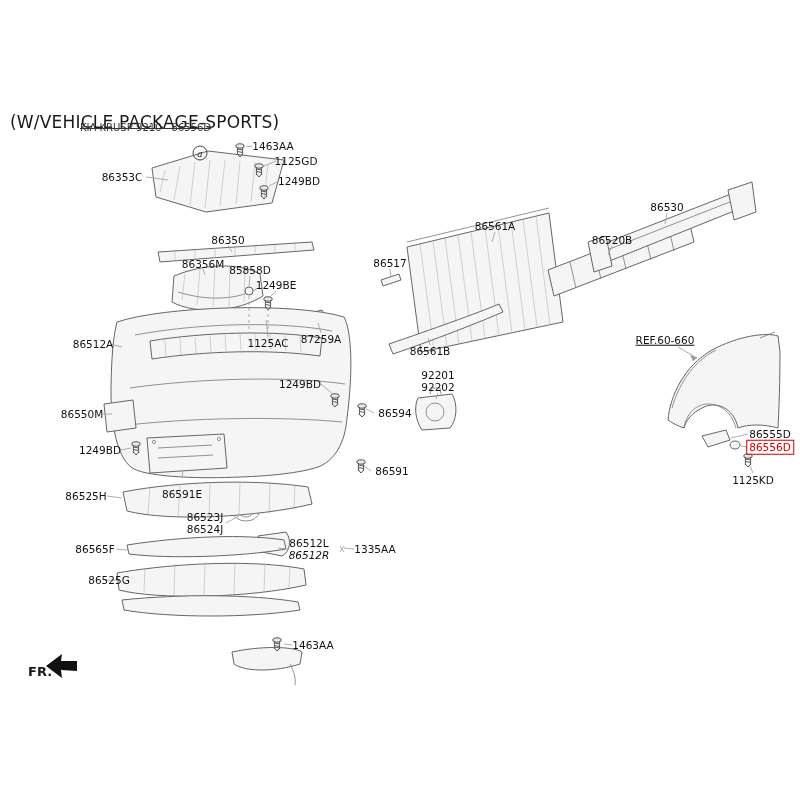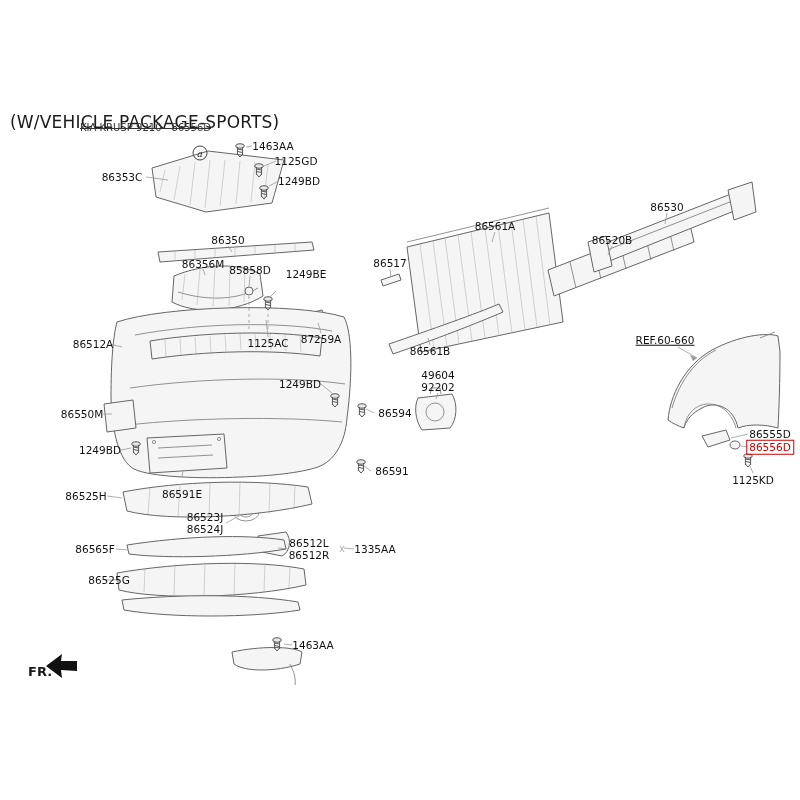--- a/index.html
+++ b/index.html
@@ -154,43 +154,43 @@
   <div class="hdr2">KIA KRUSP-9210 - 86556D</div>
 
   <div id="labels-layer">
       <div class="part-label" style="left: 122px; top: 177px;">86353C</div>
       <div class="part-label" style="left: 273px; top: 146px;">1463AA</div>
       <div class="part-label" style="left: 296px; top: 161px; text-align: right;">1125GD</div>
       <div class="part-label" style="left: 299px; top: 181px;">1249BD</div>
       <div class="part-label" style="left: 228px; top: 240px;">86350</div>
       <div class="part-label" style="left: 203px; top: 264px;">86356M</div>
       <div class="part-label" style="left: 250px; top: 270px;">85858D</div>
-      <div class="part-label" style="left: 276px; top: 274px; margin-left: 30px;">1249BE</div>
+      <div class="part-label" style="left: 276px; top: 285px;">1249BE</div>
       <div class="part-label" style="left: 268px; top: 343px;">1125AC</div>
       <div class="part-label" style="left: 321px; top: 339px;">87259A</div>
       <div class="part-label" style="left: 93px; top: 344px; text-align: center;">86512A</div>
       <div class="part-label" style="left: 300px; top: 384px;">1249BD</div>
       <div class="part-label" style="left: 395px; top: 413px;">86594</div>
       <div class="part-label" style="left: 82px; top: 414px;">86550M</div>
       <div class="part-label" style="left: 100px; top: 450px;">1249BD</div>
       <div class="part-label" style="left: 392px; top: 471px;">86591</div>
       <div class="part-label" style="left: 182px; top: 494px;">86591E</div>
       <div class="part-label" style="left: 86px; top: 496px;">86525H</div>
       <div class="part-label" style="left: 205px; top: 517px;">86523J</div>
       <div class="part-label" style="left: 205px; top: 529px;">86524J</div>
       <div class="part-label" style="left: 309px; top: 543px;">86512L</div>
-      <div class="part-label" style="left: 309px; top: 555px;">86512R</div>
+      <div class="part-label" style="left: 309px; top: 555px; font-style: italic;">86512R</div>
       <div class="part-label" style="left: 375px; top: 549px;">1335AA</div>
       <div class="part-label" style="left: 95px; top: 549px;">86565F</div>
       <div class="part-label" style="left: 84px; top: 580px; margin-left: 25px;">86525G</div>
       <div class="part-label" style="left: 313px; top: 645px;">1463AA</div>
       <div class="part-label" style="left: 390px; top: 263px;">86517</div>
       <div class="part-label" style="left: 495px; top: 226px;">86561A</div>
       <div class="part-label" style="left: 430px; top: 351px;">86561B</div>
-      <div class="part-label" style="left: 438px; top: 375px;">49604</div>
+      <div class="part-label" style="left: 438px; top: 375px;">92201</div>
       <div class="part-label" style="left: 438px; top: 387px;">92202</div>
       <div class="part-label" style="left: 612px; top: 240px;">86520B</div>
       <div class="part-label" style="left: 667px; top: 207px;">86530</div>
       <div class="part-label u" style="left: 665px; top: 340px;">REF.60-660</div>
       <div class="part-label" style="left: 770px; top: 434px;">86555D</div>
       <div class="part-label h" style="left: 770px; top: 447px;">86556D</div>
       <div class="part-label" style="left: 753px; top: 480px;">1125KD</div>
     </div>
 
   <div class="fr">FR.</div>

